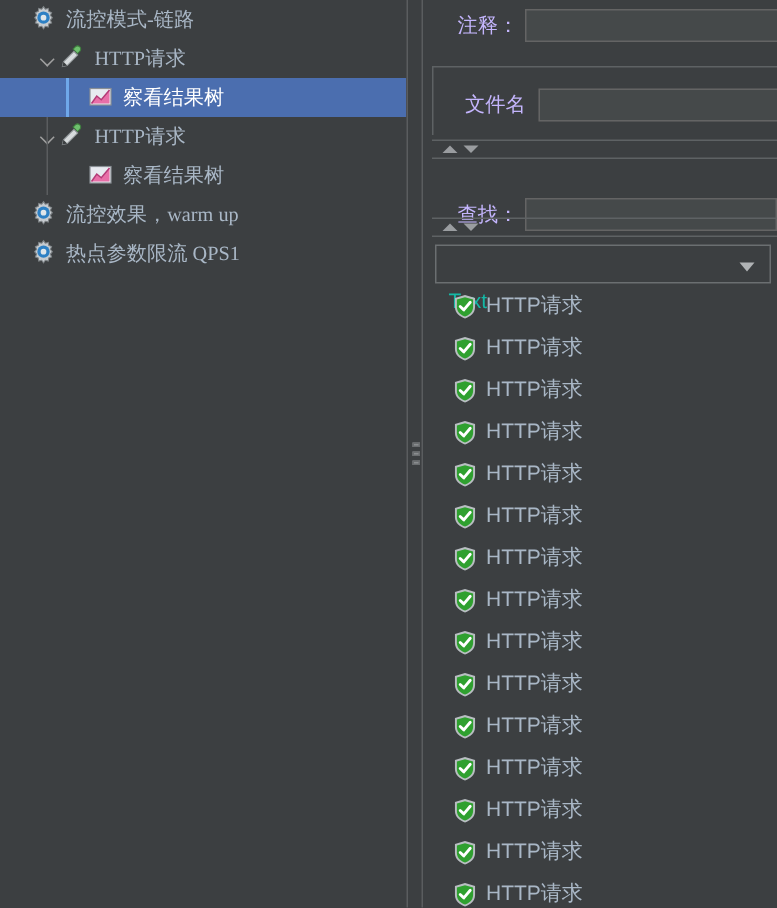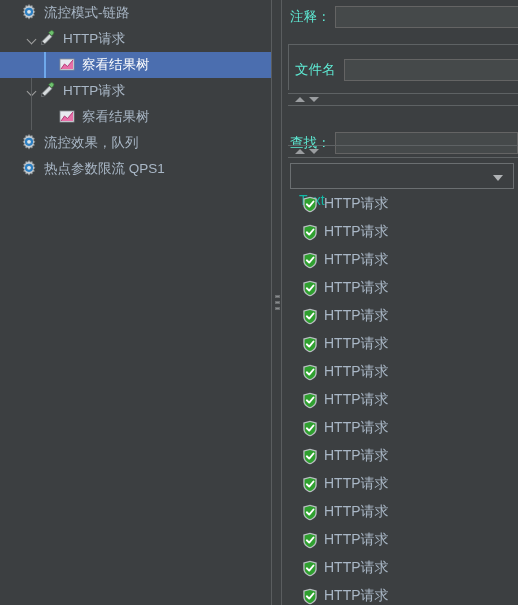--- a/index.html
+++ b/index.html
@@ -33,20 +33,21 @@
     overflow: hidden;
     flex: 0 0 271px;
   }
   .tree-row {
     position: relative;
     height: 26px;
     display: flex;
     align-items: center;
     white-space: nowrap;
     box-sizing: border-box;
+    font-family: Liberation Serif, serif;
   }
   .tree-row.selected {
     background: #4b6eaf;
   }
   .tree-row.selected .tree-label { color: #ffffff; }
   .sel-bar {
     position: absolute;
     left: 44px;
     top: 0;
     width: 2px;
@@ -129,23 +130,24 @@
     background: #3c3f41;
     overflow: hidden;
   }
 
   .field-row {
     display: flex;
     align-items: center;
     height: 30px;
   }
   .field-label {
-    color: #5eead4;
+    color: #c4b5fd;
     font-size: 13.5px;
     white-space: nowrap;
+    margin-left: 15px;
   }
   .textfield {
     background: #45494a;
     border: 1px solid #646464;
     height: 22px;
     box-sizing: border-box;
     color: #a9b7c6;
     font-size: 13px;
     line-height: 20px;
     padding: 0 4px;
@@ -324,21 +326,21 @@
         <div class="tree-row">
           <span class="indent" style="width: 6px;"></span>
           <span class="chevron"></span>
           <span class="icon-slot gear-icon">
             <svg width="18" height="18" viewBox="0 0 18 18">
               <path d="M9 1.4 10.2 3.1 12.2 2.6 12.5 4.6 14.4 5.3 13.6 7.2 14.9 8.8 13.6 10.4 14.4 12.3 12.5 13 12.2 15 10.2 14.5 9 16.2 7.8 14.5 5.8 15 5.5 13 3.6 12.3 4.4 10.4 3.1 8.8 4.4 7.2 3.6 5.3 5.5 4.6 5.8 2.6 7.8 3.1Z" fill="#c6cbcf" stroke="#7d8285" stroke-width="0.7"></path>
               <circle cx="9" cy="8.8" r="4.1" fill="#2d80c4"></circle>
               <circle cx="9" cy="8.8" r="1.9" fill="#dfe6ea"></circle>
             </svg>
           </span>
-          <span class="tree-label">流控效果，队列</span>
+          <span class="tree-label">流控效果，warm up</span>
         </div>
         <div class="tree-row">
           <span class="indent" style="width: 6px;"></span>
           <span class="chevron"></span>
           <span class="icon-slot gear-icon">
             <svg width="18" height="18" viewBox="0 0 18 18">
               <path d="M9 1.4 10.2 3.1 12.2 2.6 12.5 4.6 14.4 5.3 13.6 7.2 14.9 8.8 13.6 10.4 14.4 12.3 12.5 13 12.2 15 10.2 14.5 9 16.2 7.8 14.5 5.8 15 5.5 13 3.6 12.3 4.4 10.4 3.1 8.8 4.4 7.2 3.6 5.3 5.5 4.6 5.8 2.6 7.8 3.1Z" fill="#c6cbcf" stroke="#7d8285" stroke-width="0.7"></path>
               <circle cx="9" cy="8.8" r="4.1" fill="#2d80c4"></circle>
               <circle cx="9" cy="8.8" r="1.9" fill="#dfe6ea"></circle>
             </svg>

